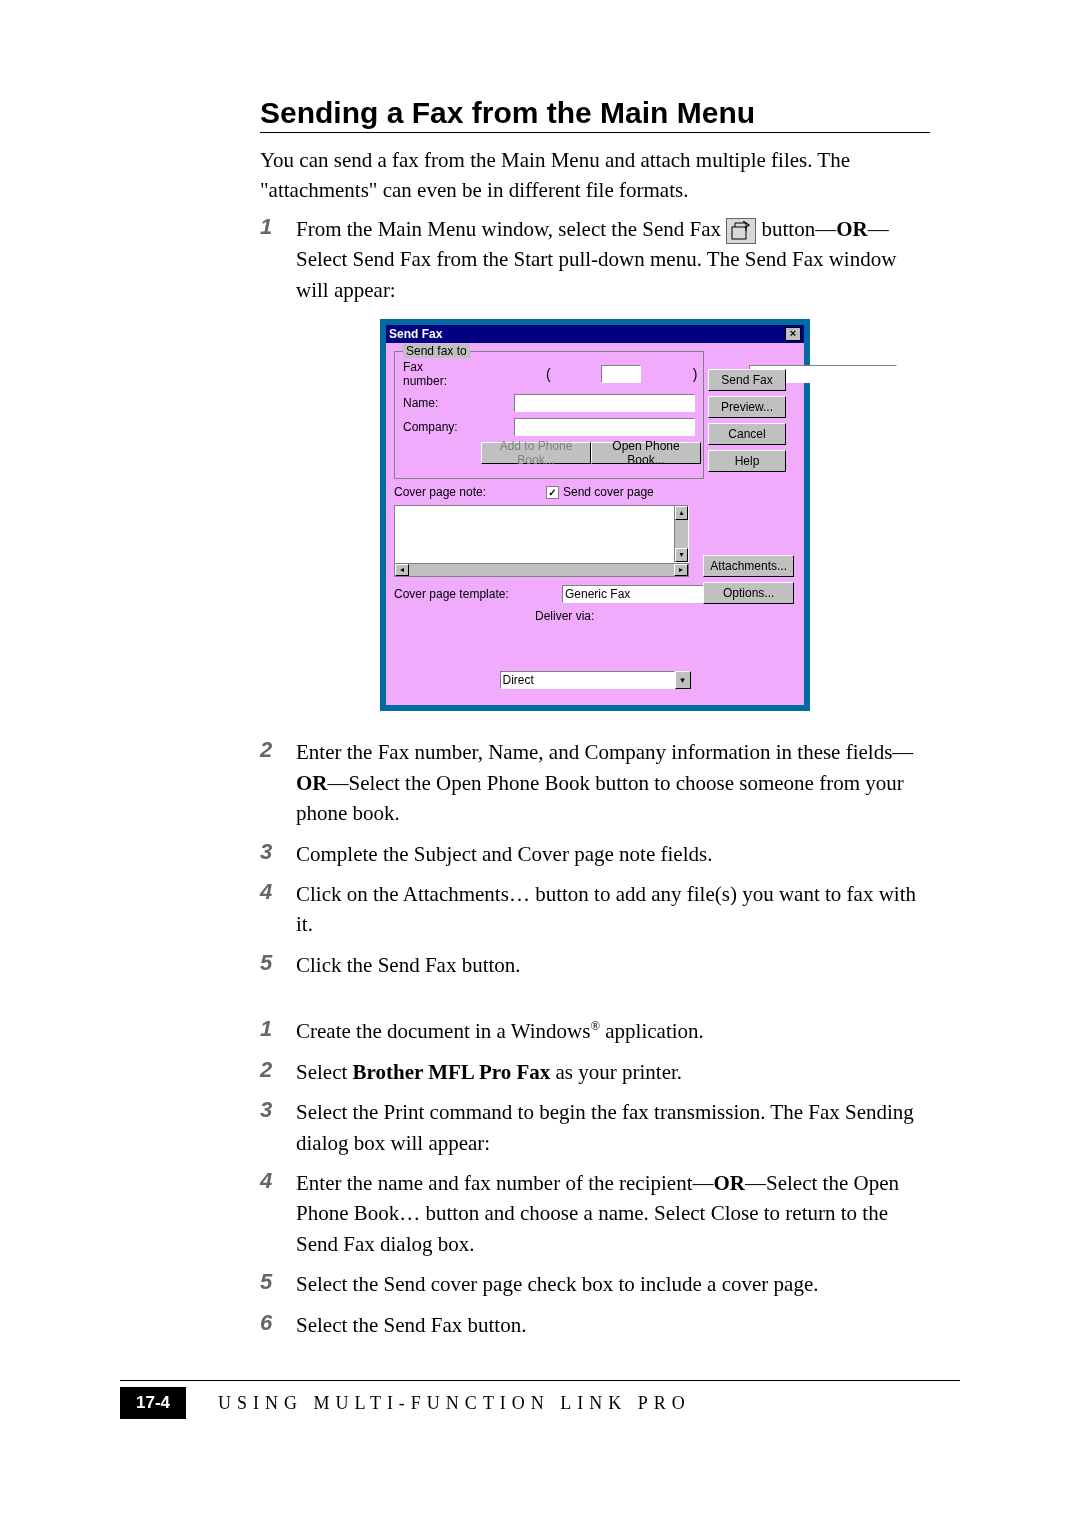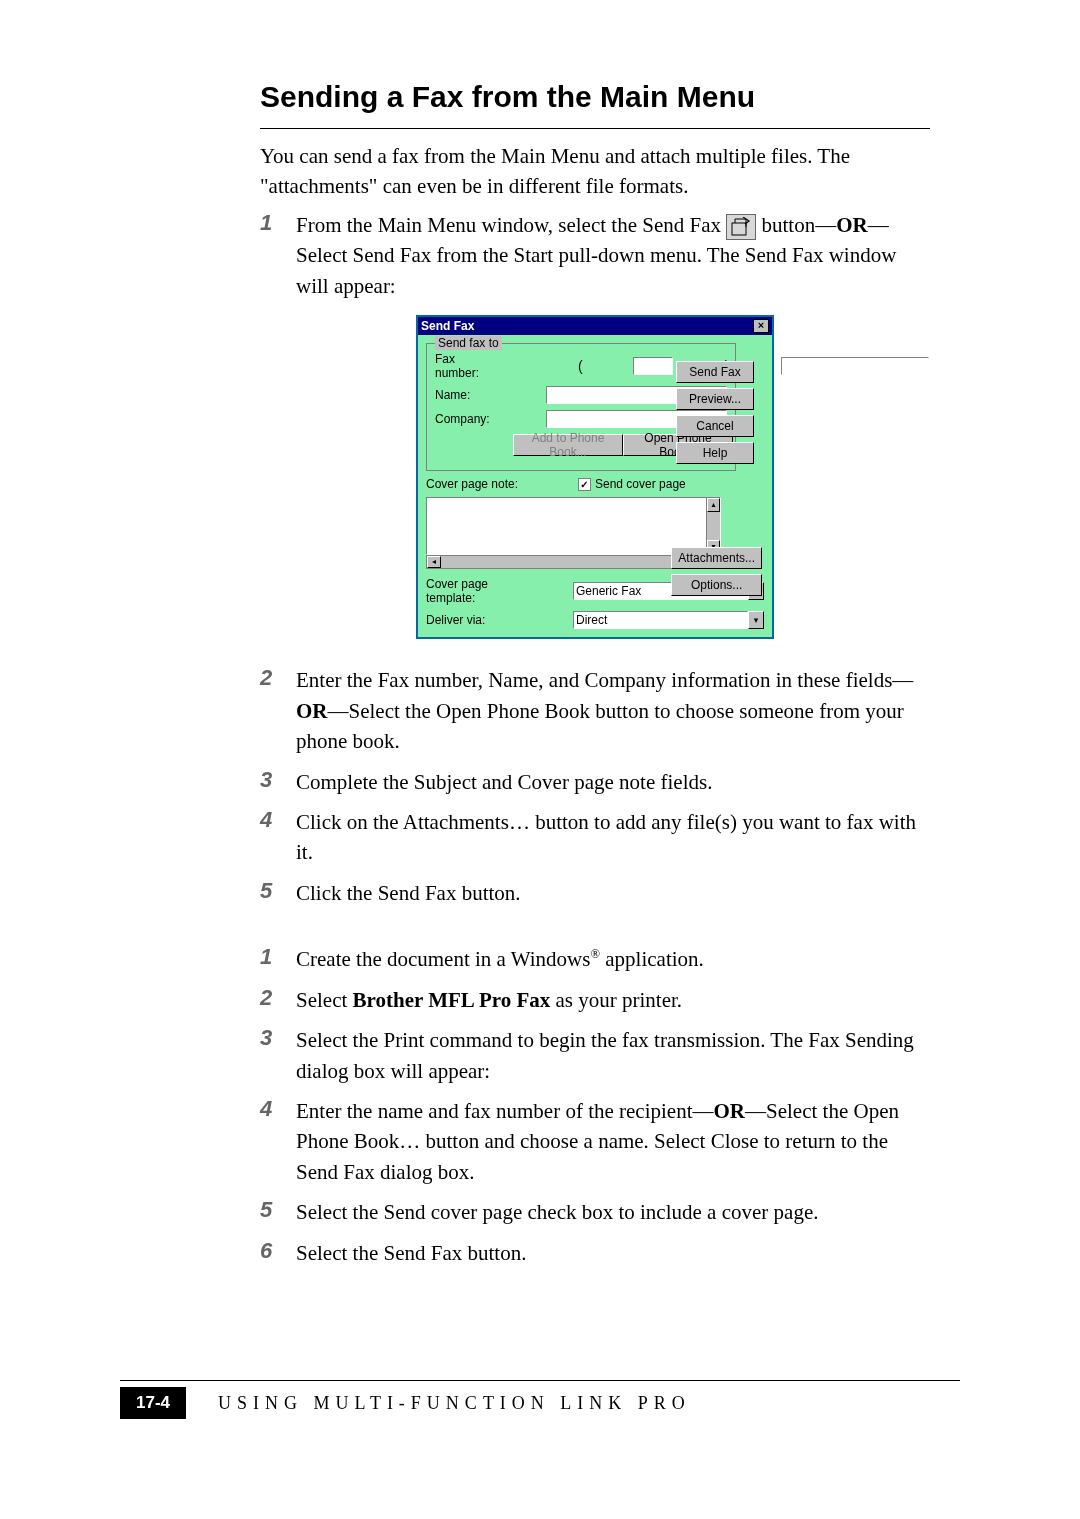--- a/index.html
+++ b/index.html
@@ -1,29 +1,29 @@
 <!DOCTYPE html>
 <html><head>
 <meta charset="utf-8">
 <style>
   * { box-sizing: border-box; margin: 0; padding: 0; }
   body { width: 1080px; height: 1519px; background: #fff; font-family: Georgia, 'Times New Roman', serif; color: #000; position: relative; }
   .page { padding: 80px 150px 0 260px; }
-  .h2 { font-family: Arial, Helvetica, sans-serif; font-weight: bold; font-size: 30px; border-bottom: 1.5px solid #000; padding-bottom: 14px; margin-bottom: 12px; }
+  .h2 { font-family: Arial, Helvetica, sans-serif; font-weight: bold; font-size: 30px; border-bottom: 1.5px solid #000; padding-bottom: 2px; margin-bottom: 12px; margin-top: 16px; }
   .body-text { font-size: 21px; line-height: 1.45; margin-bottom: 8px; }
   .step { display: flex; align-items: flex-start; margin-bottom: 10px; }
   .step-num { font-family: Arial, Helvetica, sans-serif; font-weight: bold; font-style: italic; font-size: 22px; color: #666; width: 36px; flex: 0 0 36px; text-align: left; }
   .step-text { font-size: 21px; line-height: 1.45; flex: 1; }
   .bold { font-weight: bold; }
   .sup { font-size: 0.6em; vertical-align: super; }
   .inline-icon { display: inline-block; width: 30px; height: 26px; border: 1px solid #666; background: #d8d8d8; vertical-align: middle; position: relative; }
   .inline-icon svg { position: absolute; top: 2px; left: 3px; }
 
   .dialog-wrap { display: flex; justify-content: center; margin: 14px 0 26px 0; }
-  .dialog { width: 358px; font-family: 'MS Sans Serif', Tahoma, Arial, sans-serif; font-size: 12px; color: #000; border: 2px solid #0369a1; background: #86efac; }
+  .dialog { width: 430px; font-family: 'MS Sans Serif', Tahoma, Arial, sans-serif; font-size: 12px; color: #000; border: 6px solid #0369a1; background: #f0abfc; }
   .titlebar { background: #000080; color: #fff; display: flex; align-items: center; justify-content: space-between; padding: 2px 3px; font-weight: bold; font-size: 12px; }
   .titlebar .close { width: 16px; height: 14px; background: #c0c0c0; border: 1px solid #000; color: #000; font-size: 11px; line-height: 11px; text-align: center; font-weight: bold; }
   .dlg-body { padding: 8px; }
   .group { border: 1px solid #808080; padding: 8px; position: relative; margin-bottom: 6px; }
   .group-title { position: absolute; top: -8px; left: 8px; background: #c0c0c0; padding: 0 3px; font-size: 12px; }
   .row { display: flex; align-items: center; margin-bottom: 6px; gap: 48px; }
   .lbl { width: 78px; font-size: 12px; }
   .lbl-wide { width: 120px; font-size: 12px; }
   .inp { background: #fff; border: 1px solid #808080; border-right-color: #fff; border-bottom-color: #fff; height: 18px; font-size: 12px; padding: 0 2px; }
   .inp-sm { width: 40px; }
@@ -139,21 +139,21 @@
           <span class="btn">Options...</span>
         </div>
 
         <div class="row">
           <span class="lbl-wide">Cover page template:</span>
           <div class="combo">
             <input class="inp" value="Generic Fax" style="">
             <span class="cbtn">▾</span>
           </div>
         </div>
-        <div class="row" style="margin-bottom:0;">
+        <div class="row" style="margin-bottom:8px;flex-direction:column;">
           <span class="lbl-wide">Deliver via:</span>
           <div class="combo">
             <input class="inp" value="Direct" style="">
             <span class="cbtn">▾</span>
           </div>
         </div>
       </div>
     </div>
   </div>
 

